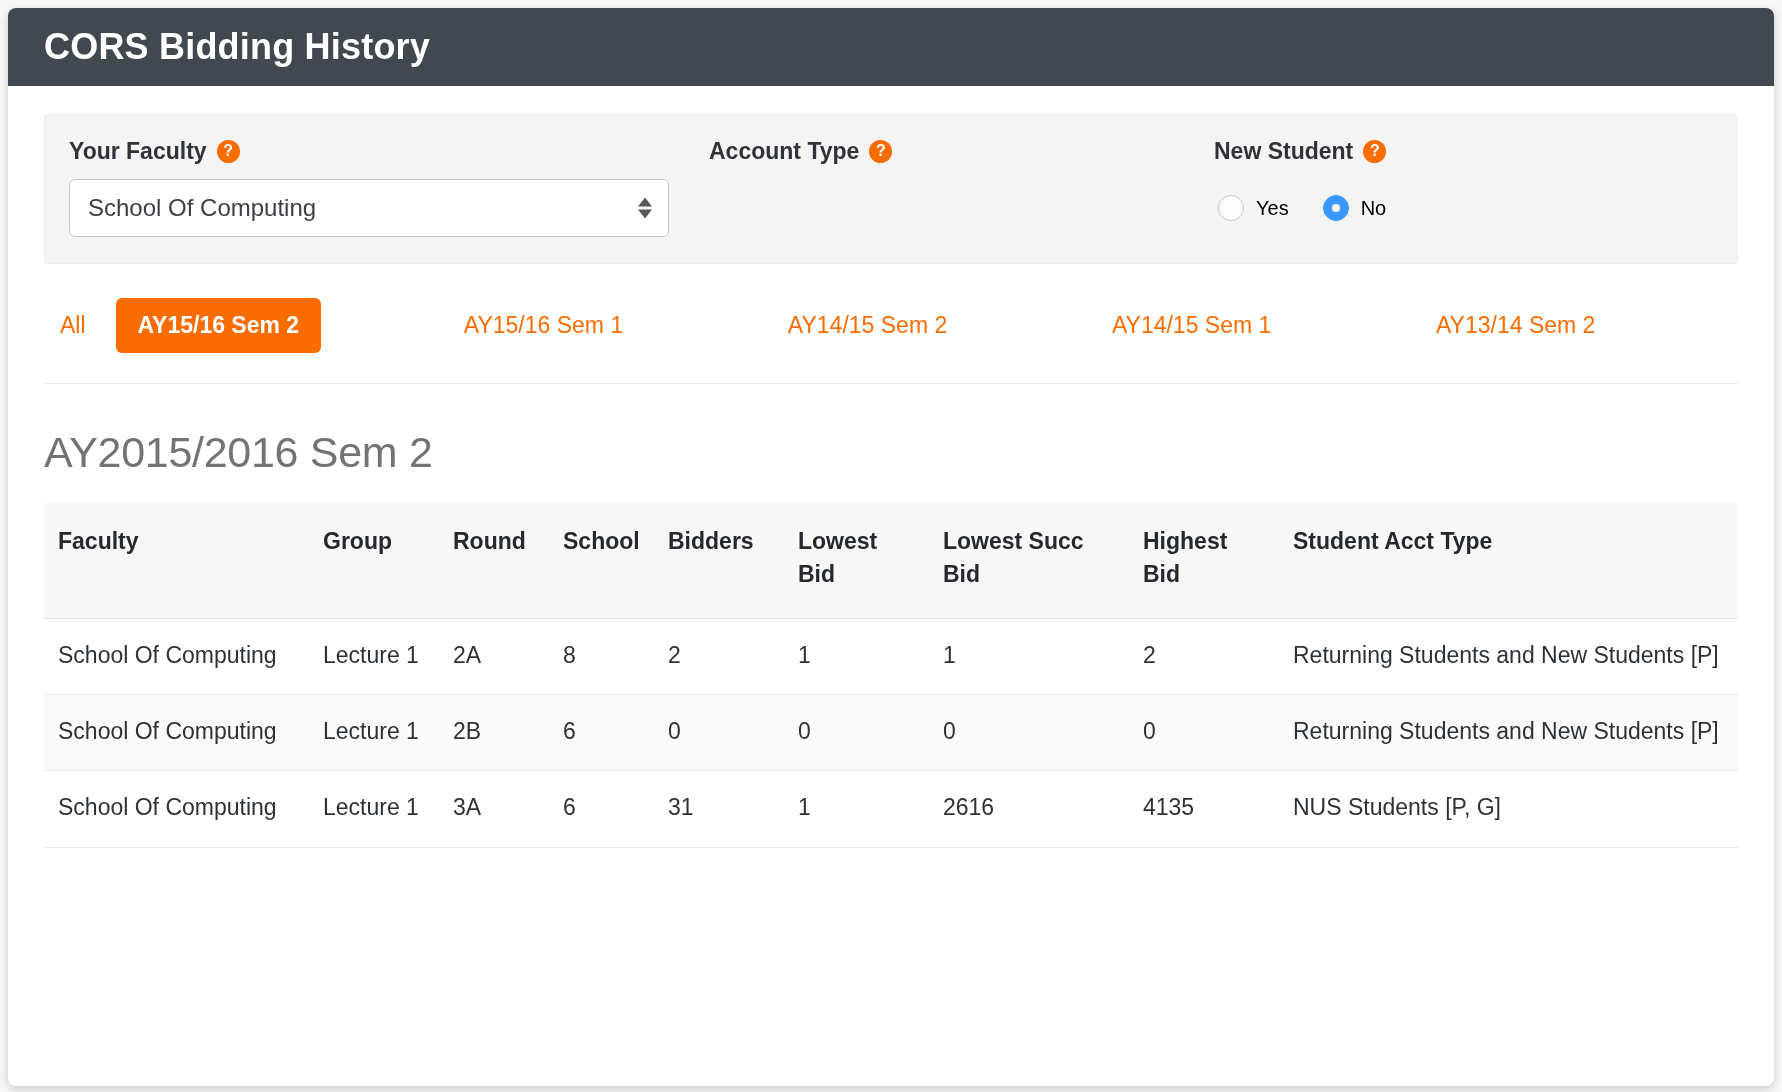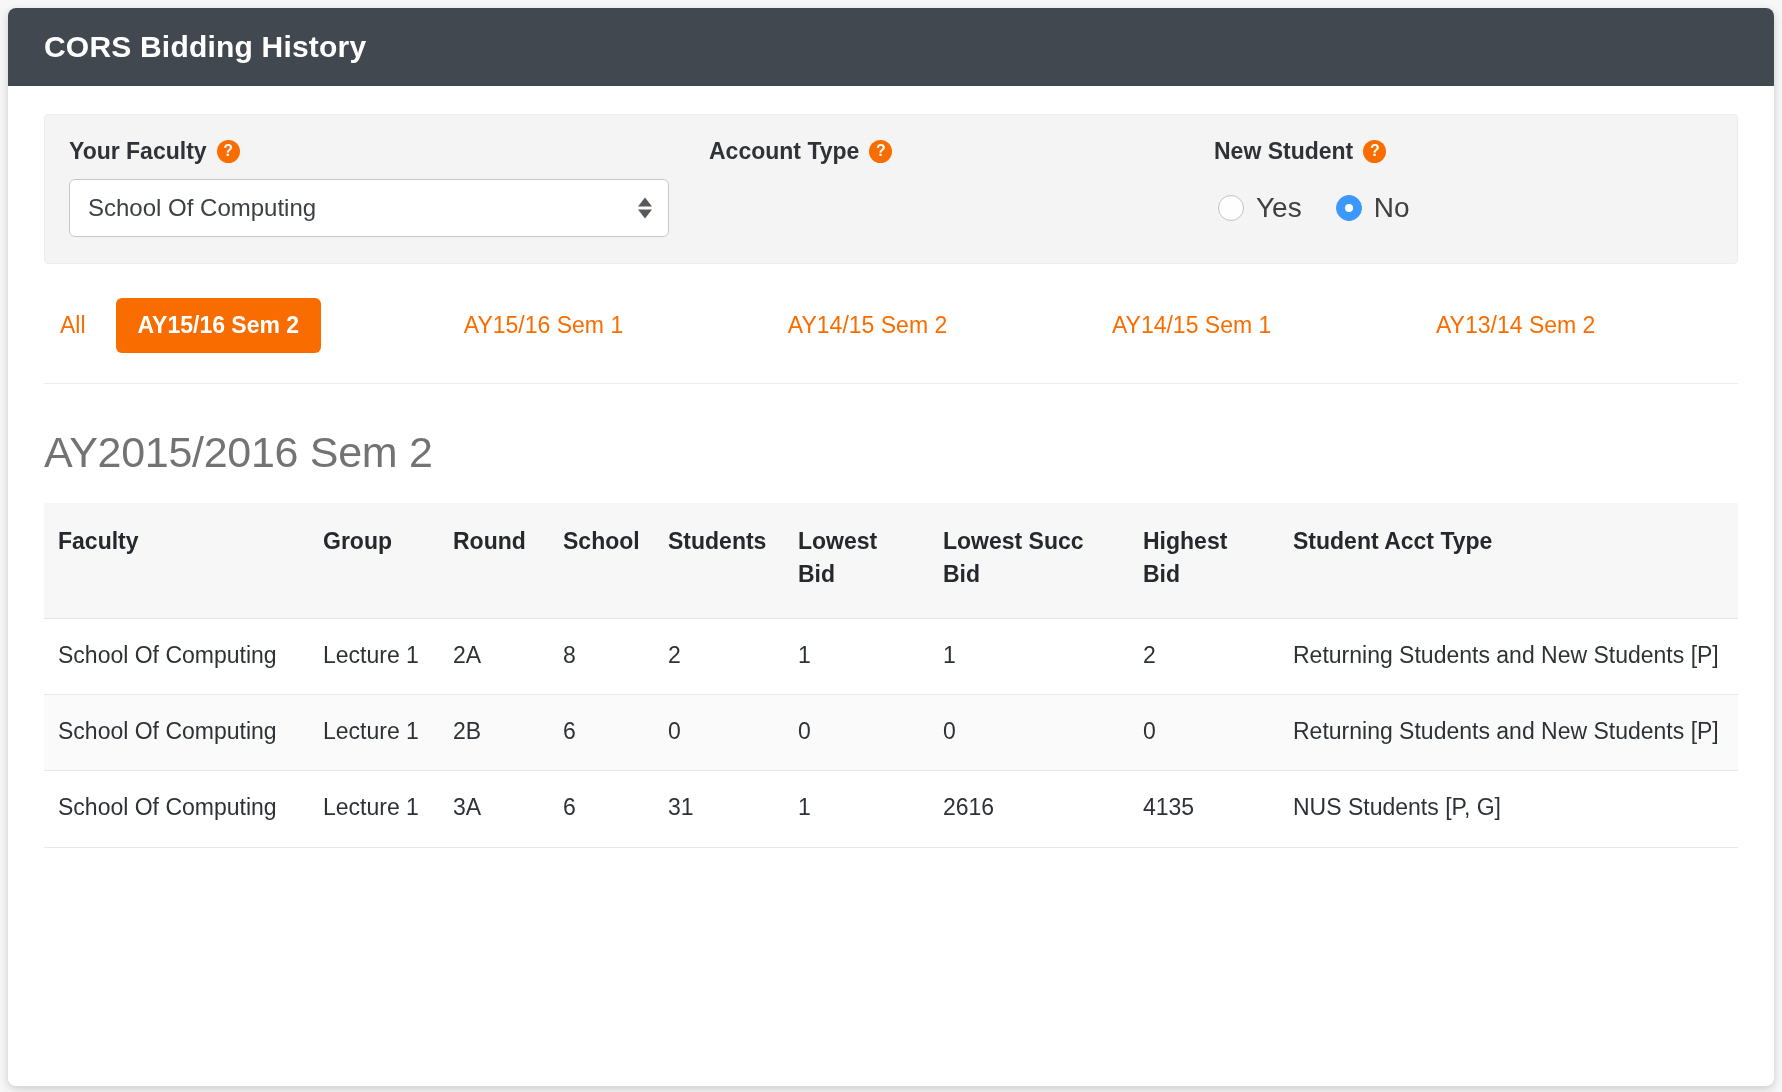--- a/index.html
+++ b/index.html
@@ -24,21 +24,21 @@
   .modal-header {
     background: #414850;
     height: 78px;
     flex: 0 0 78px;
     display: flex;
     align-items: center;
     padding: 0 36px;
   }
   .modal-title {
     color: #ffffff;
-    font-size: 30px;
+    font-size: 36px;
     font-weight: bold;
     letter-spacing: 0.2px;
   }
   .modal-body {
     flex: 1 1 auto;
     padding: 28px 36px 0 36px;
     overflow: hidden;
   }
 
   
@@ -144,22 +144,22 @@
   .radio-dot.checked::after {
     content: "";
     position: absolute;
     left: 50%; top: 50%;
     transform: translate(-50%, -50%);
     width: 8px; height: 8px;
     border-radius: 50%;
     background: #ffffff;
   }
   .radio-text {
-    font-size: 28px;
-    color: #404040;
+    font-size: 20px;
+    color: #000000;
   }
 
   
   .tabs {
     display: flex;
     align-items: center;
     padding: 34px 0 30px 0;
     border-bottom: 1px solid #ececec;
     margin-bottom: 0;
   }
@@ -305,21 +305,21 @@
           <col class="c-lowsucc">
           <col class="c-highbid">
           <col class="c-acct">
       </colgroup>
       <thead>
         <tr>
           <th>Faculty</th>
           <th>Group</th>
           <th>Round</th>
           <th>School</th>
-          <th>Students</th>
+          <th>Bidders</th>
           <th>Lowest Bid</th>
           <th>Lowest Succ Bid</th>
           <th>Highest Bid</th>
           <th>Student Acct Type</th>
         </tr>
       </thead>
       <tbody>
         <tr>
           <td>School Of Computing</td>
           <td>Lecture 1</td>

